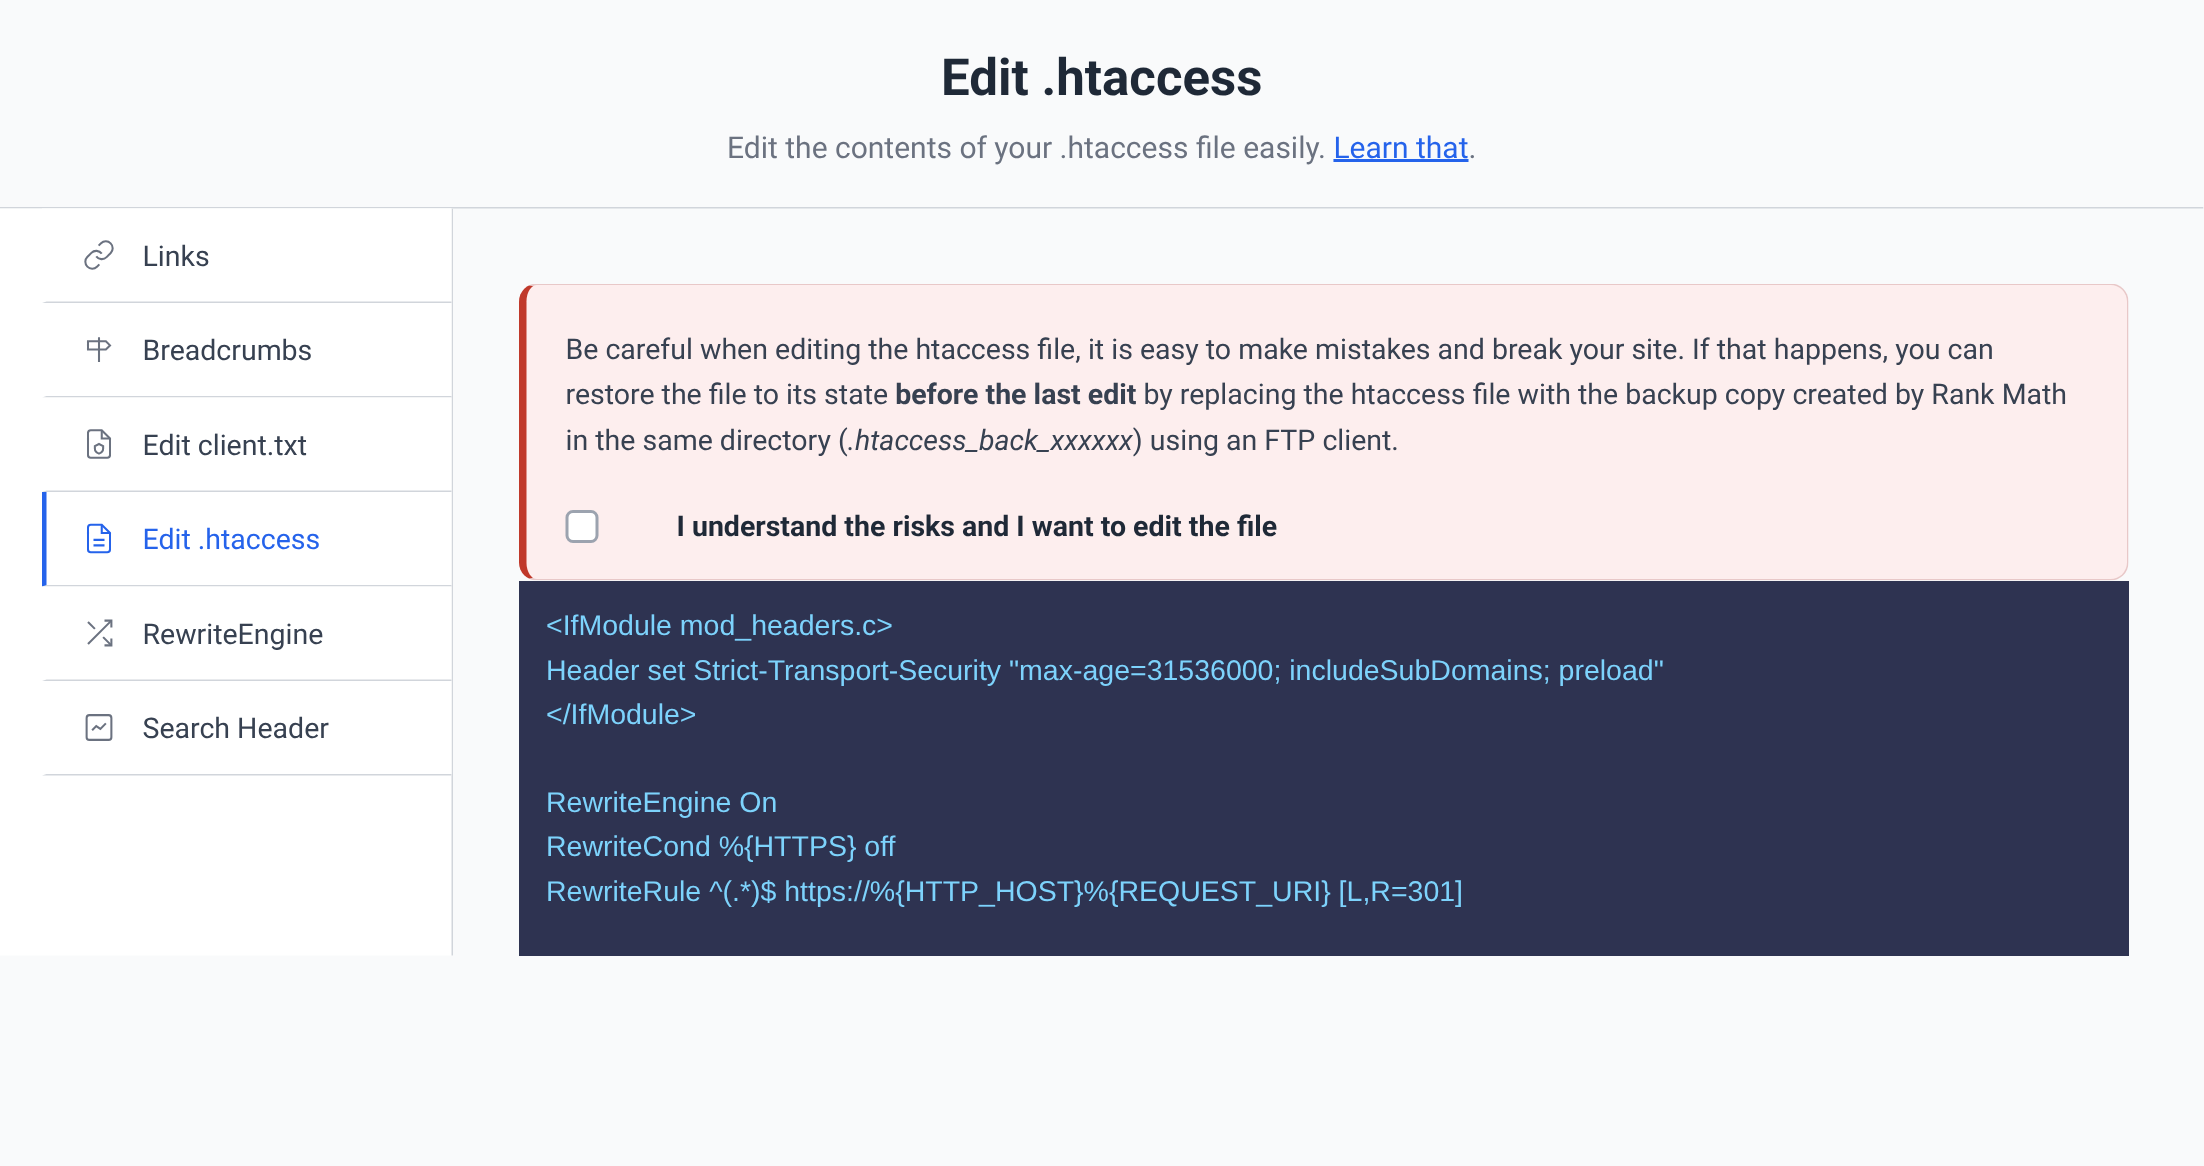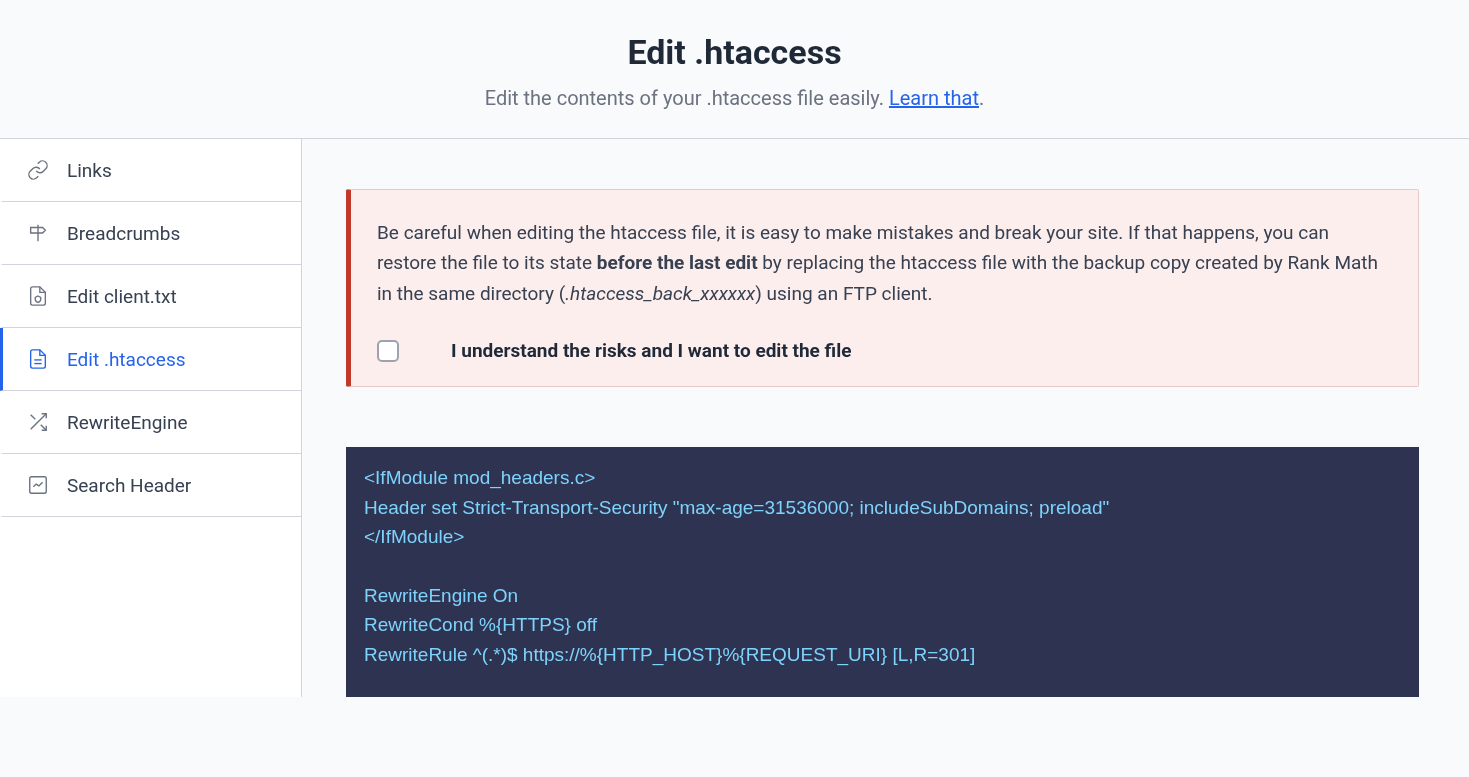--- a/index.html
+++ b/index.html
@@ -34,20 +34,21 @@
       color: #2563eb;
       text-decoration: underline;
     }
     .main-layout {
       display: flex;
     }
     .sidebar {
       width: 302px;
       background: #fff;
       border-right: 1px solid #d1d5db;
+      padding-left: 28px;
     }
     .sidebar-item {
       display: flex;
       align-items: center;
       padding: 18px 22px;
       border-bottom: 1px solid #d1d5db;
       border-left: 3px solid transparent;
       font-size: 19px;
       color: #374151;
       cursor: pointer;
@@ -76,23 +77,22 @@
       stroke: #2563eb;
     }
     .content {
       flex: 1;
       padding: 50px 50px 0 44px;
     }
     .warning-box {
       background: #fdeeee;
       border: 1px solid #e8c8c8;
       border-left: 5px solid #c0392b;
-      border-radius: 2px;
+      border-radius: 12px;
       padding: 28px 30px 24px 26px;
-      margin-bottom: 60px;
     }
     .warning-text {
       font-size: 19px;
       line-height: 1.6;
       color: #374151;
       margin-bottom: 30px;
     }
     .warning-text strong {
       font-weight: 700;
     }

